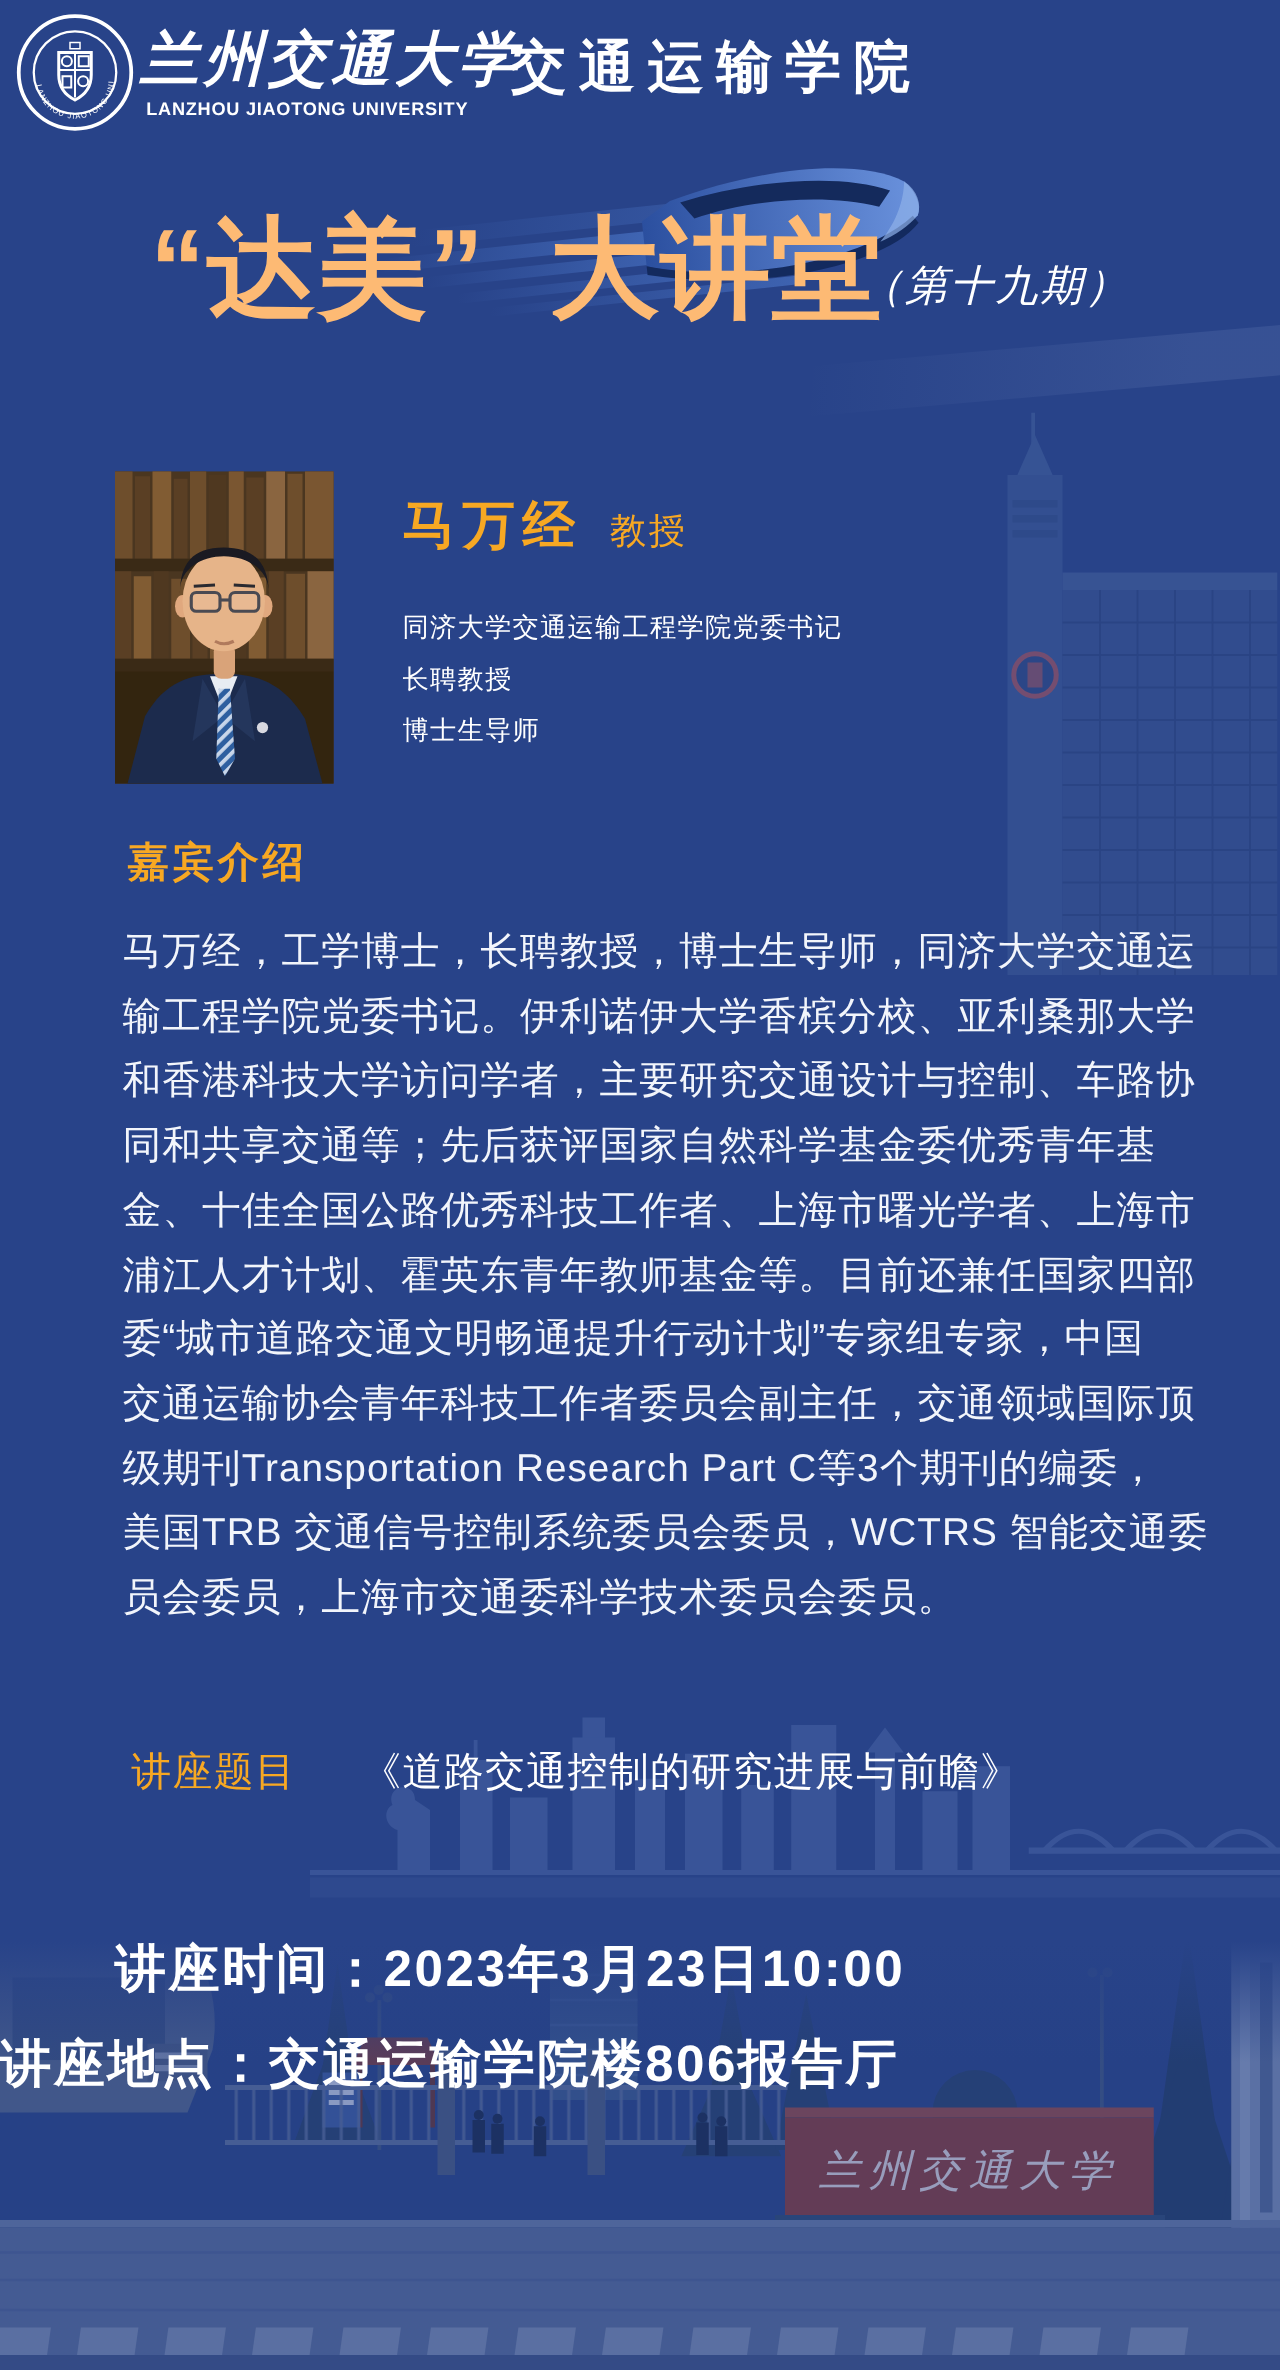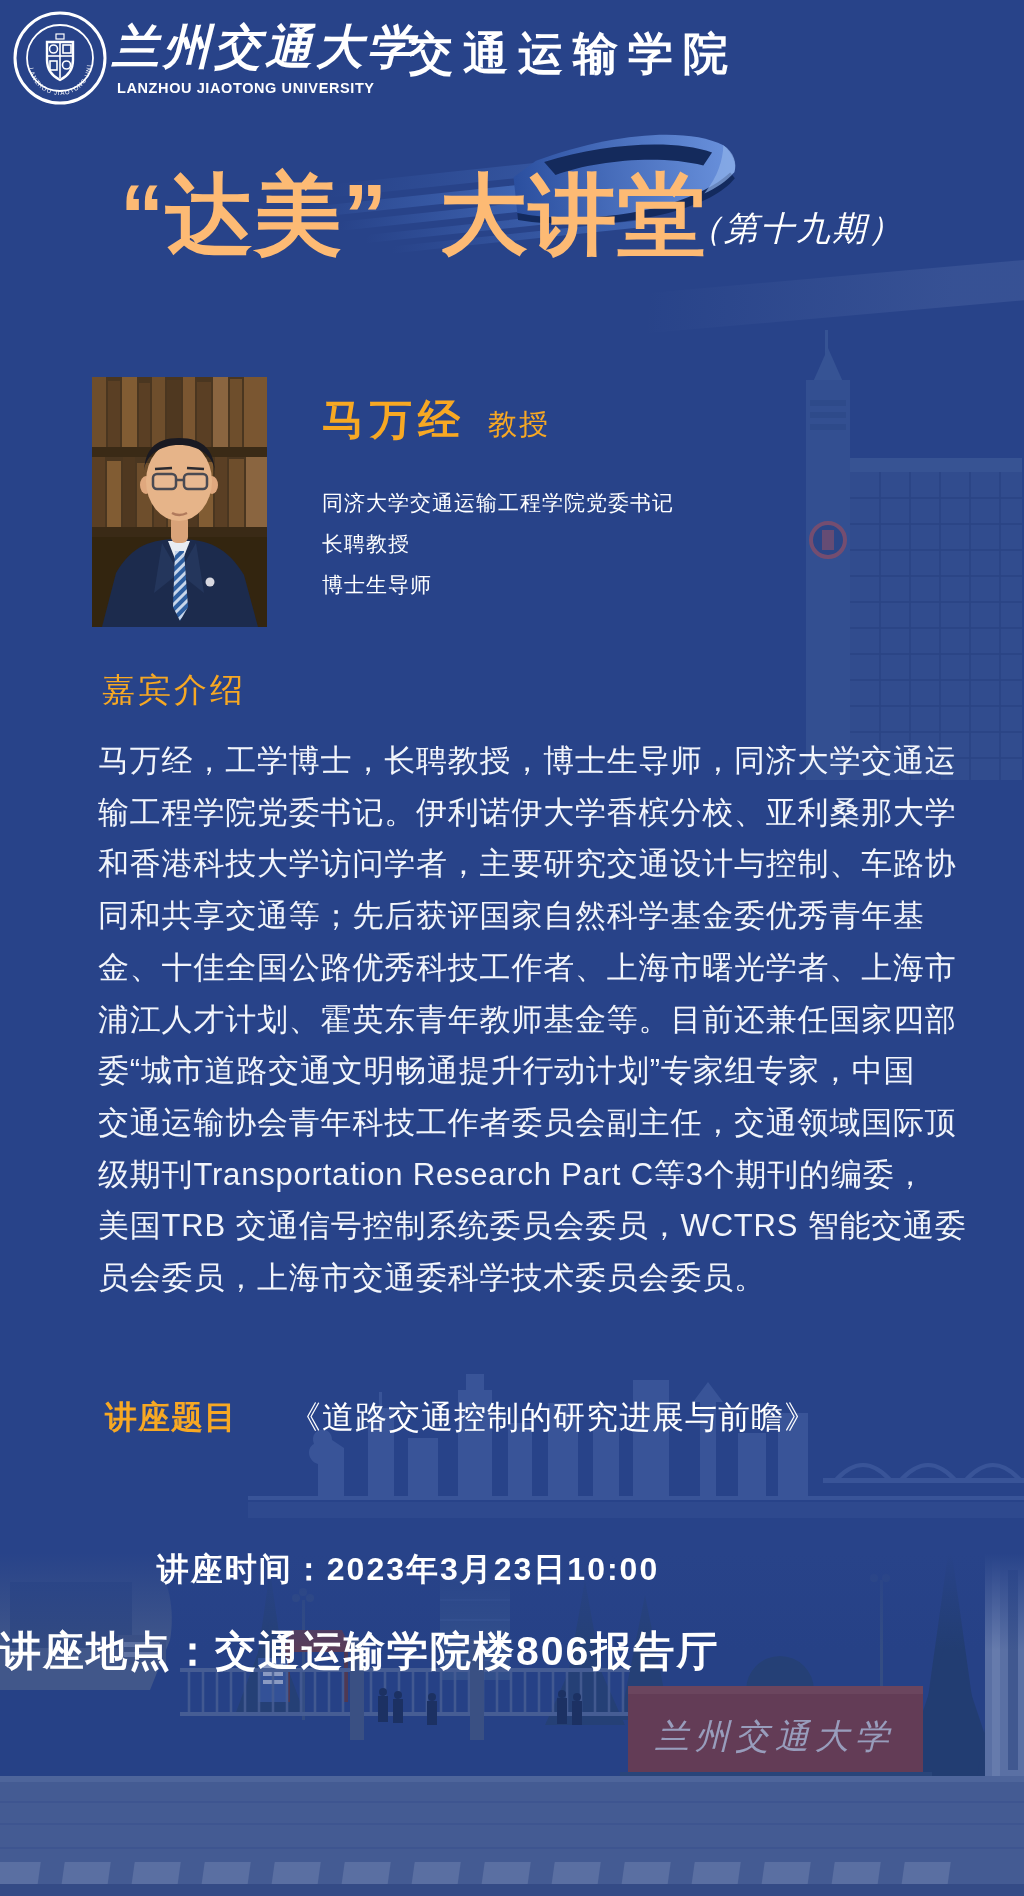--- a/index.html
+++ b/index.html
@@ -34,28 +34,28 @@
     color:#fdba74;letter-spacing:1px;word-spacing:26px;white-space:nowrap;}
   .session{left:688px;top:206px;z-index:3;font-family:"DejaVu Serif",serif;font-style:italic;
     font-size:34px;letter-spacing:2px;white-space:nowrap;}
   
   .photo{left:92px;top:377px;width:175px;height:250px;}
   .name-row{left:322px;top:392px;display:flex;align-items:baseline;white-space:nowrap;}
   .sp-name{color:#F7A823;font-size:42px;font-weight:bold;letter-spacing:6px;}
   .sp-title{color:#F7A823;font-size:29px;margin-left:22px;letter-spacing:2px;}
   .creds{left:322px;top:462px;font-size:21px;line-height:41px;letter-spacing:1px;white-space:nowrap;margin-top:20px;}
   
-  .intro-head{left:102px;top:668px;color:#F7A823;font-size:33px;font-weight:normal;letter-spacing:3px;}
+  .intro-head{left:102px;top:668px;color:#F7A823;font-size:33px;font-weight:bold;letter-spacing:3px;}
   .bio{left:98px;top:735px;width:880px;font-size:31px;line-height:51.7px;
     letter-spacing:.8px;color:#f2f5fb;white-space:nowrap;}
   
   .topic-row{left:105px;top:1396px;display:flex;align-items:baseline;white-space:nowrap;}
-  .topic-label{color:#F7A823;font-size:32px;font-weight:bold;letter-spacing:1px;}
+  .topic-label{color:#F7A823;font-size:32px;font-weight:normal;letter-spacing:1px;}
   .topic-text{color:#fff;font-size:32px;margin-left:52px;letter-spacing:1px;}
-  .time-line{left:0;top:1548px;width:816px;text-align:center;font-size:32px;
+  .time-line{left:0;top:1548px;width:816px;text-align:center;font-size:41px;
     font-weight:bold;letter-spacing:2px;white-space:nowrap;}
   .loc-line{left:0;top:1624px;width:1024px;text-align:left;font-size:41px;
     font-weight:bold;letter-spacing:2px;white-space:nowrap;}
 </style>
 </head>
 <body>
 
 <div class="poster">
 
   <div class="abs bg-streak"></div>

